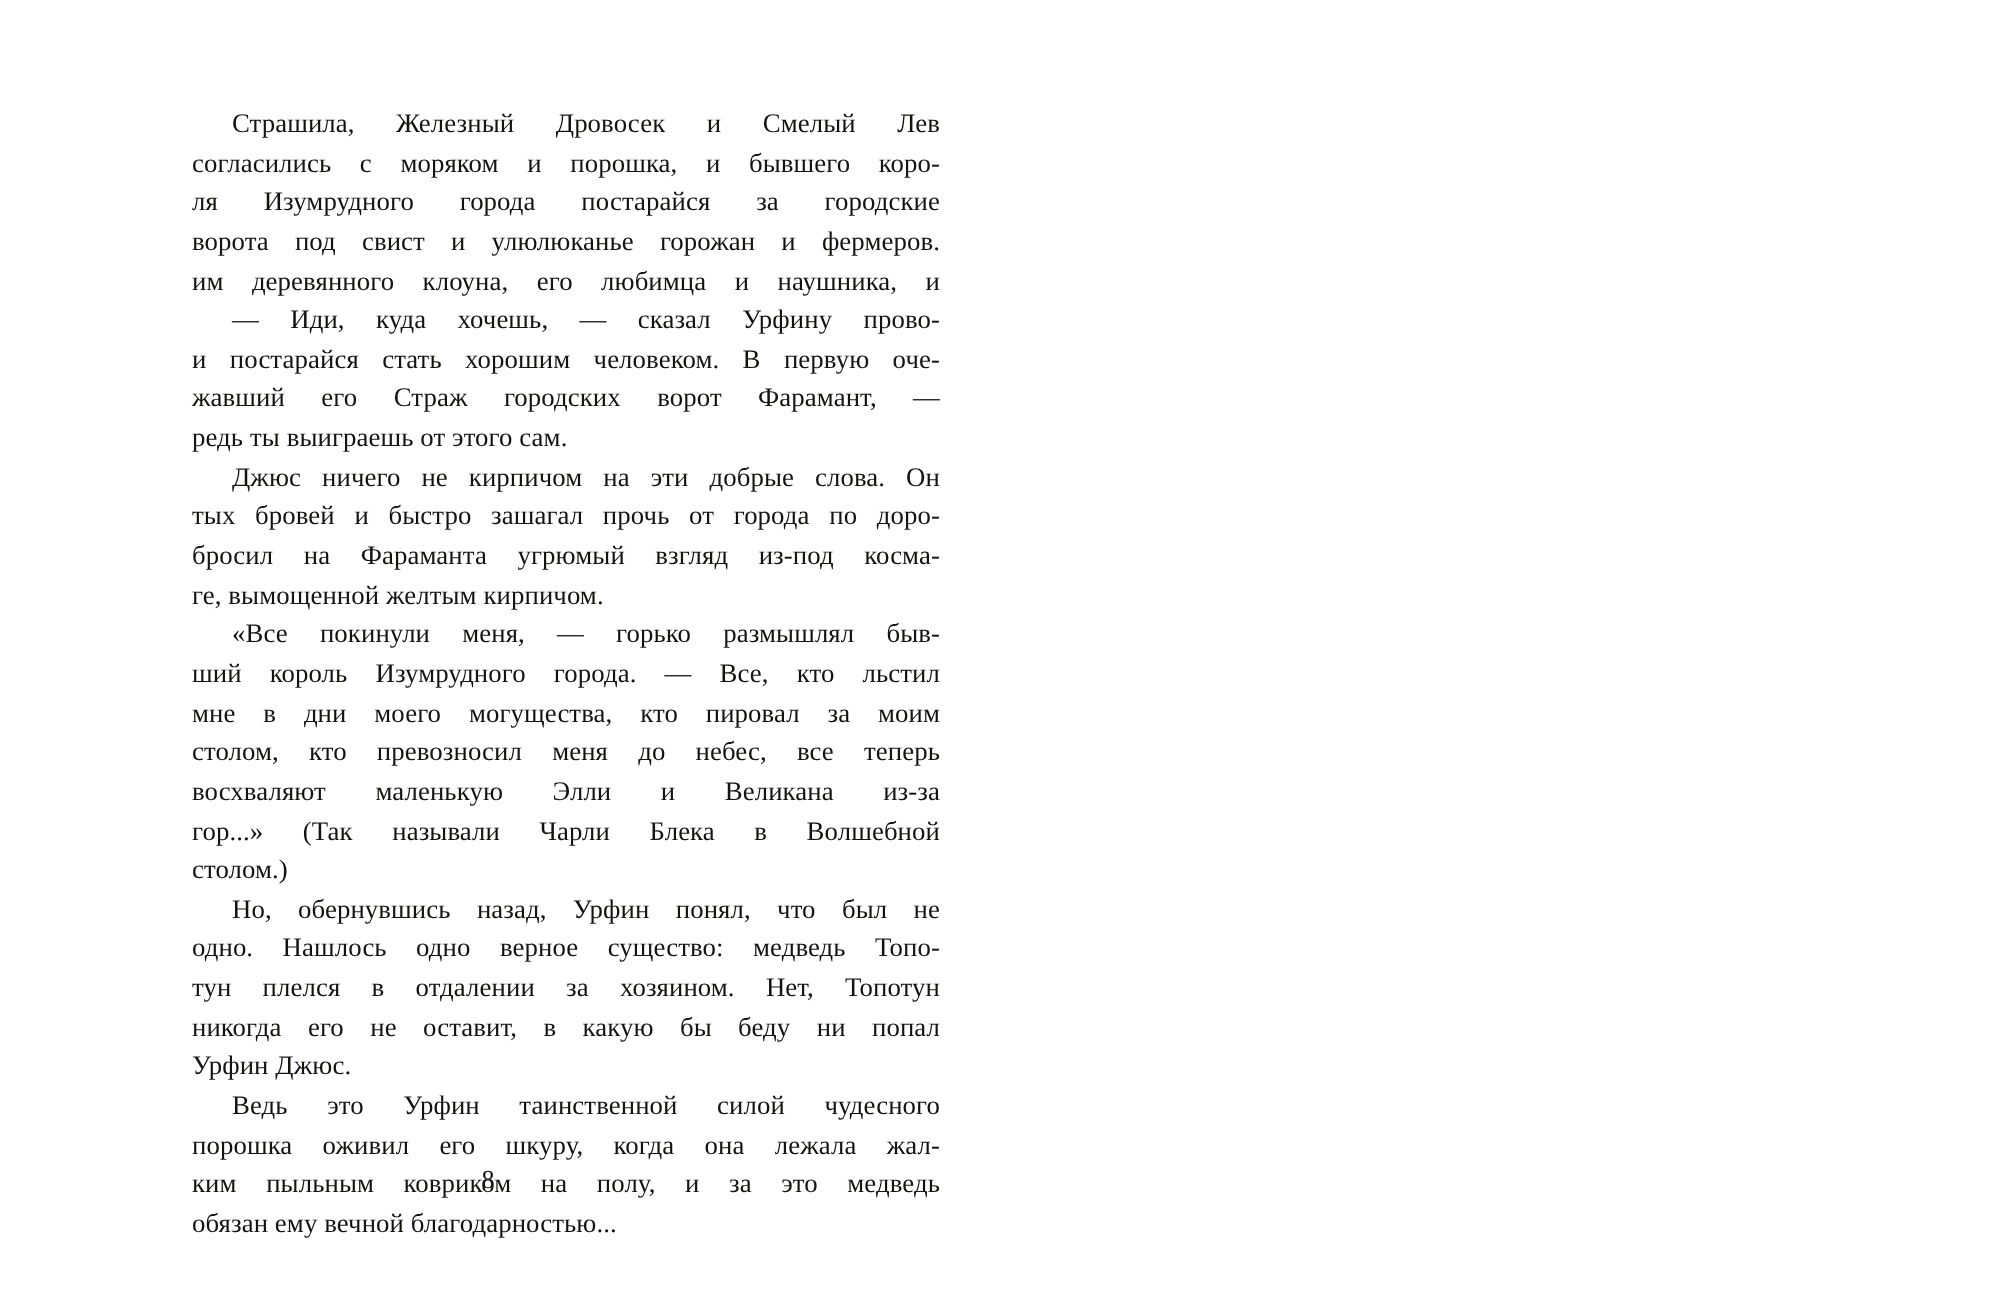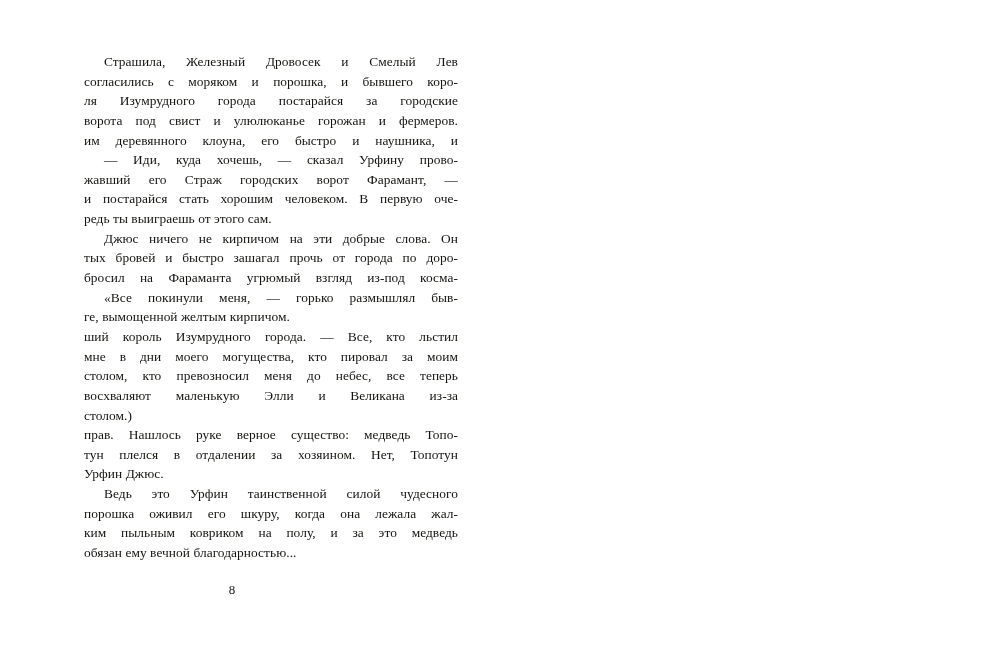--- a/index.html
+++ b/index.html
@@ -22,21 +22,21 @@
     width: 1000px;
     height: 648px;
     background: #ffffff;
   }
 
   .page {
     position: absolute;
     top: 0;
     height: 648px;
   }
-  .page-left  { left: 0;   width: 500px; }
+  .page-left  { left: 12px;   width: 500px; }
   .page-right { left: 500px; width: 500px; }
 
   .text-block {
     position: absolute;
     top: 52px;
     font-size: 13.4px;
     line-height: 19.65px;
     text-align: justify;
     text-justify: inter-word;
     color: #14140f;
@@ -80,37 +80,40 @@
 <body>
 
 <div class="spread">
 
   <div class="page page-left">
     <div class="text-block" id="left-lines">
         <span class="ln just indent">Страшила,  Железный  Дровосек  и  Смелый  Лев</span>
         <span class="ln just">согласились с моряком и порошка, и бывшего коро-</span>
         <span class="ln just">ля  Изумрудного  города  постарайся  за  городские</span>
         <span class="ln just">ворота под свист и улюлюканье горожан и фермеров.</span>
-        <span class="ln just">им  деревянного  клоуна,  его  быстро  и  наушника,  и</span>
+        <span class="ln just">им  деревянного  клоуна,  его  любимца  и  наушника,  и</span>
         <span class="ln just indent">—  Иди,  куда  хочешь,  —  сказал  Урфину  прово-</span>
+        <span class="ln just">и постарайся стать хорошим человеком. В первую оче-</span>
         <span class="ln just">жавший  его  Страж  городских  ворот  Фарамант,  —</span>
-        <span class="ln just">и постарайся стать хорошим человеком. В первую оче-</span>
         <span class="ln last">редь ты выиграешь от этого сам.</span>
         <span class="ln just indent">Джюс ничего не кирпичом на эти добрые слова. Он</span>
         <span class="ln just">тых бровей и быстро зашагал прочь от города по доро-</span>
         <span class="ln just">бросил на Фараманта угрюмый взгляд из-под косма-</span>
+        <span class="ln last">ге, вымощенной желтым кирпичом.</span>
         <span class="ln just indent">«Все  покинули  меня,  —  горько  размышлял  быв-</span>
-        <span class="ln last">ге, вымощенной желтым кирпичом.</span>
         <span class="ln just">ший  король  Изумрудного  города.  —  Все,  кто  льстил</span>
         <span class="ln just">мне  в  дни  моего  могущества,  кто  пировал  за  моим</span>
         <span class="ln just">столом,  кто  превозносил  меня  до  небес,  все  теперь</span>
         <span class="ln just">восхваляют   маленькую   Элли   и   Великана   из-за</span>
+        <span class="ln just">гор...»  (Так  называли  Чарли  Блека  в  Волшебной</span>
         <span class="ln last">столом.)</span>
-        <span class="ln just">прав. Нашлось руке верное существо: медведь Топо-</span>
+        <span class="ln just indent">Но, обернувшись назад, Урфин понял, что был не</span>
+        <span class="ln just">одно. Нашлось одно верное существо: медведь Топо-</span>
         <span class="ln just">тун плелся в отдалении за хозяином. Нет, Топотун</span>
+        <span class="ln just">никогда  его  не  оставит,  в  какую  бы  беду  ни  попал</span>
         <span class="ln last">Урфин Джюс.</span>
         <span class="ln just indent">Ведь  это  Урфин  таинственной  силой  чудесного</span>
         <span class="ln just">порошка  оживил  его  шкуру,  когда  она  лежала  жал-</span>
         <span class="ln just">ким  пыльным  ковриком  на  полу,  и  за  это  медведь</span>
         <span class="ln last">обязан ему вечной благодарностью...</span>
       </div>
     <div class="folio">8</div>
   </div>
 
   <div class="page page-right">

